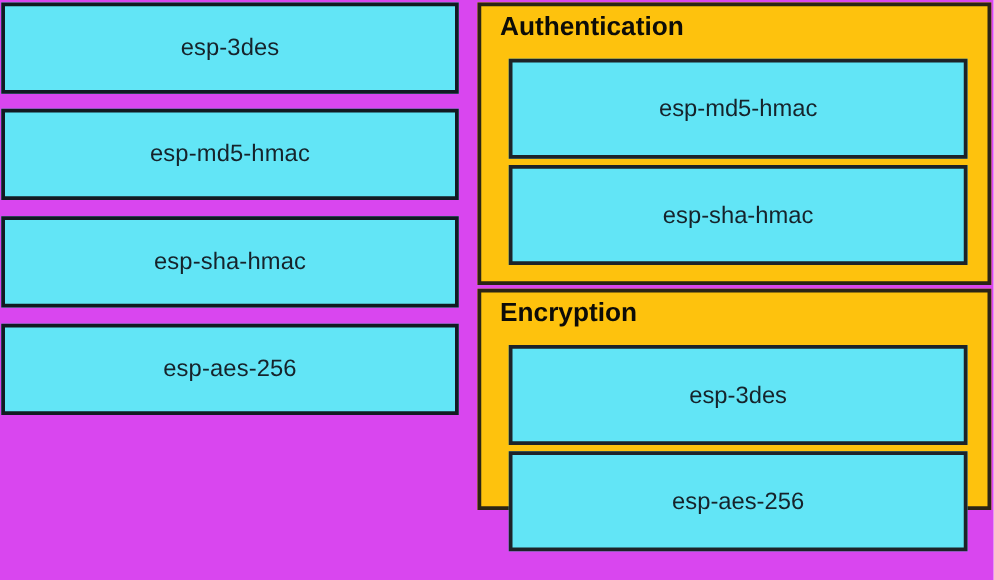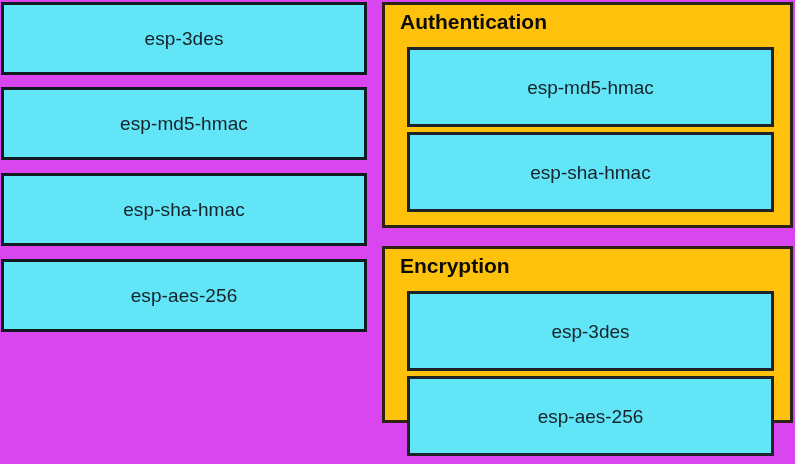--- a/index.html
+++ b/index.html
@@ -54,21 +54,21 @@
   
   .category-panel {
     position: absolute;
     left: 382px;
     width: 411px;
     background: #fec20d;
     border: 3px solid #2b2415;
     box-sizing: border-box;
   }
   #panel-authentication { top: 2px;   height: 226px; }
-  #panel-encryption     { top: 246px; height: 177px; }
+  #panel-encryption     { top: 231px; height: 177px; }
 
   .category-title {
     position: absolute;
     left: 15px;
     top: 6px;
     font-size: 21px;
     font-weight: bold;
     color: #0d0c08;
     font-family: "Liberation Sans", sans-serif;
     line-height: 1;

